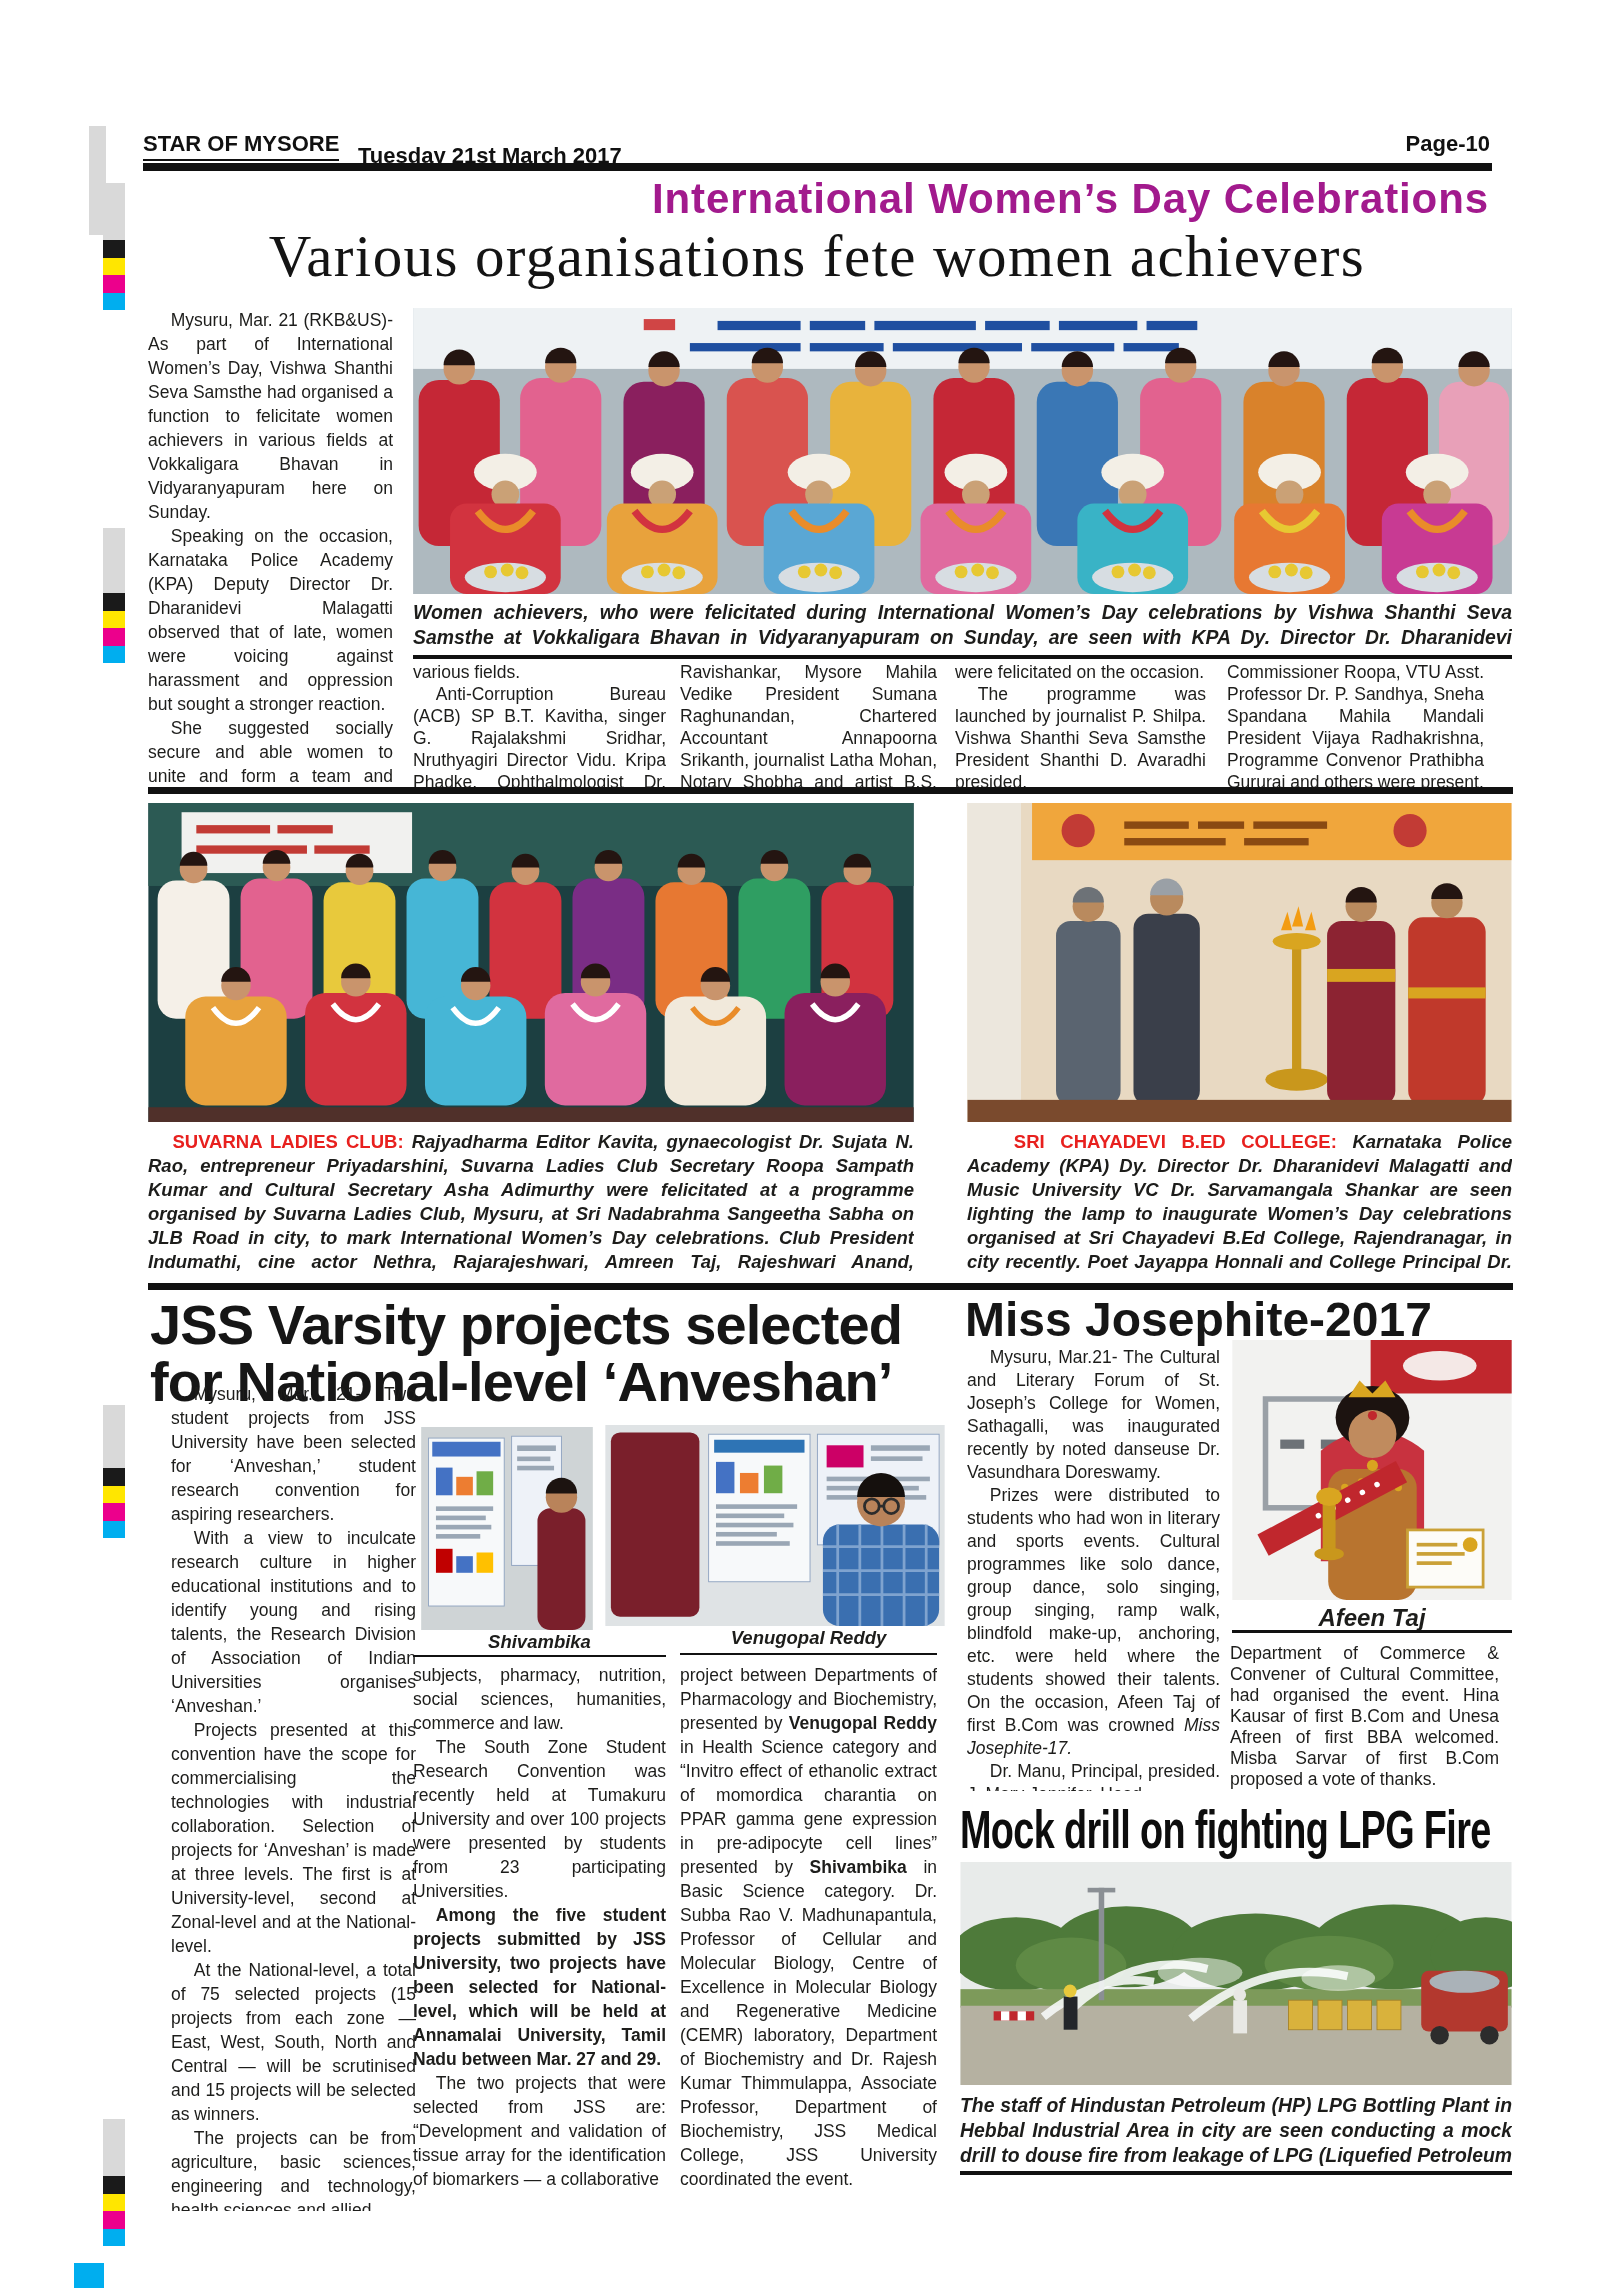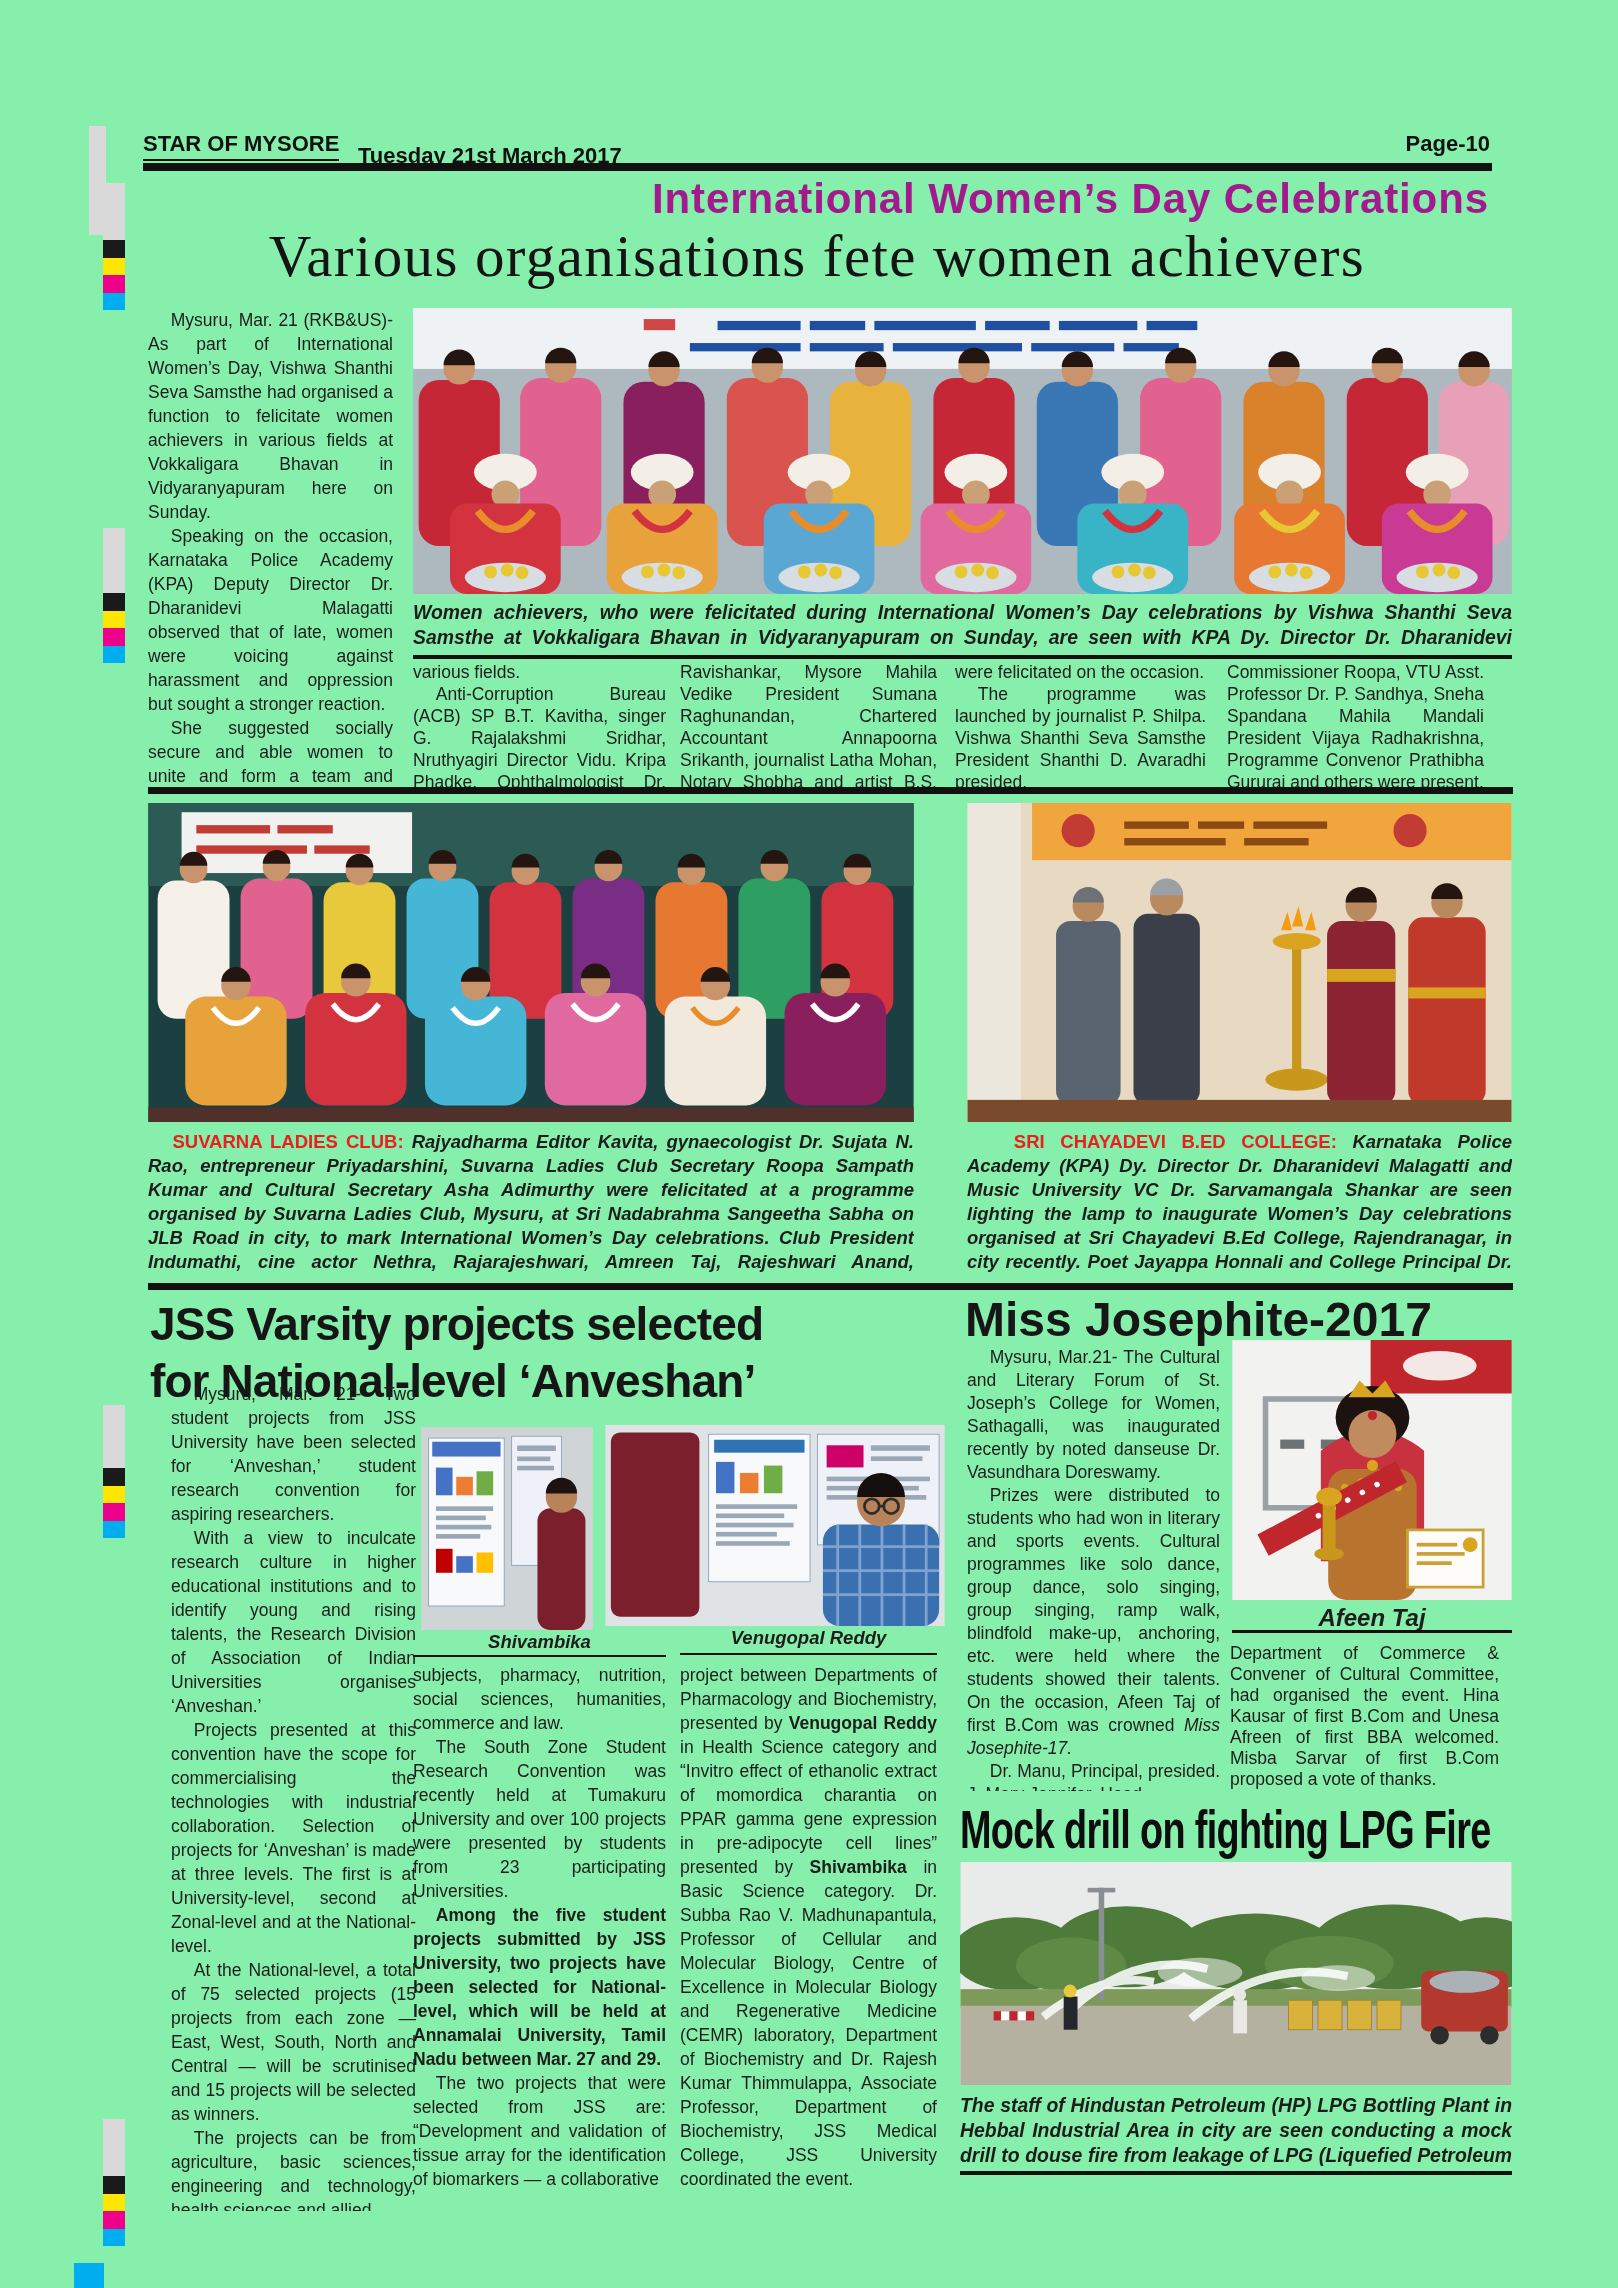--- a/index.html
+++ b/index.html
@@ -1,16 +1,16 @@
 <!DOCTYPE html>
 <html style="font-size:14.8px"><head>
 <meta charset="utf-8">
 <style>
   html,body{margin:0;padding:0;background:#777;}
-  #page{position:relative;width:1619px;height:2289px;background:#86efac;margin:0 auto;
+  #page{position:relative;width:1619px;height:2289px;background:#ffffff;margin:0 auto;
         font-family:"Liberation Sans",sans-serif;color:#1d1d1b;overflow:hidden;}
   .abs{position:absolute;}
   .rule{background:#111;}
   
   .mast{font-weight:bold;font-size:22px;color:#111;}
   
   .kicker{font-weight:bold;font-size:42px;letter-spacing:0.9px;color:#a21a8d;text-align:right;}
   .mainhead{font-family:"Liberation Serif",serif;font-weight:400;font-size:59px;letter-spacing:1.4px;
             color:#141414;text-align:center;margin:0;white-space:nowrap;}
   
@@ -21,21 +21,21 @@
   .mj{line-height:23px;}
   .mj2{font-size:17.5px;line-height:21px;}
   .boldp{font-weight:bold;}
   
   .photocap{font-size:19.4px;line-height:25px;font-weight:bold;font-style:italic;text-align:justify;overflow:hidden;}
   .photocap .lead-red{color:#e8201e;font-style:normal;}
   .capindent{text-indent:1.2em;}
   .smallcap{font-size:18.5px;font-weight:bold;font-style:italic;text-align:center;}
   .capline{line-height:24px;font-size:18.5px;}
   
-  .jsshead{font-weight:bold;font-size:46px;line-height:57px;color:#161616;letter-spacing:-0.9px;}
+  .jsshead{font-weight:bold;font-size:56px;line-height:57px;color:#161616;letter-spacing:-0.9px;}
   .misshead{font-weight:bold;font-size:48px;color:#161616;letter-spacing:0px;white-space:nowrap;}
   .mockhead{font-weight:bold;font-size:54px;color:#0d0d0d;letter-spacing:-0.9px;white-space:nowrap;
             transform:scaleX(0.70);transform-origin:0 50%;}
   
   .reg{width:22px;}
   .reg div{width:22px;height:17.5px;}
   .reg .g{height:57px;background:#d9d9d9;}
   .reg .k{background:#1a1a1a;}
   .reg .y{background:#ffe600;}
   .reg .m{background:#ec008c;}

